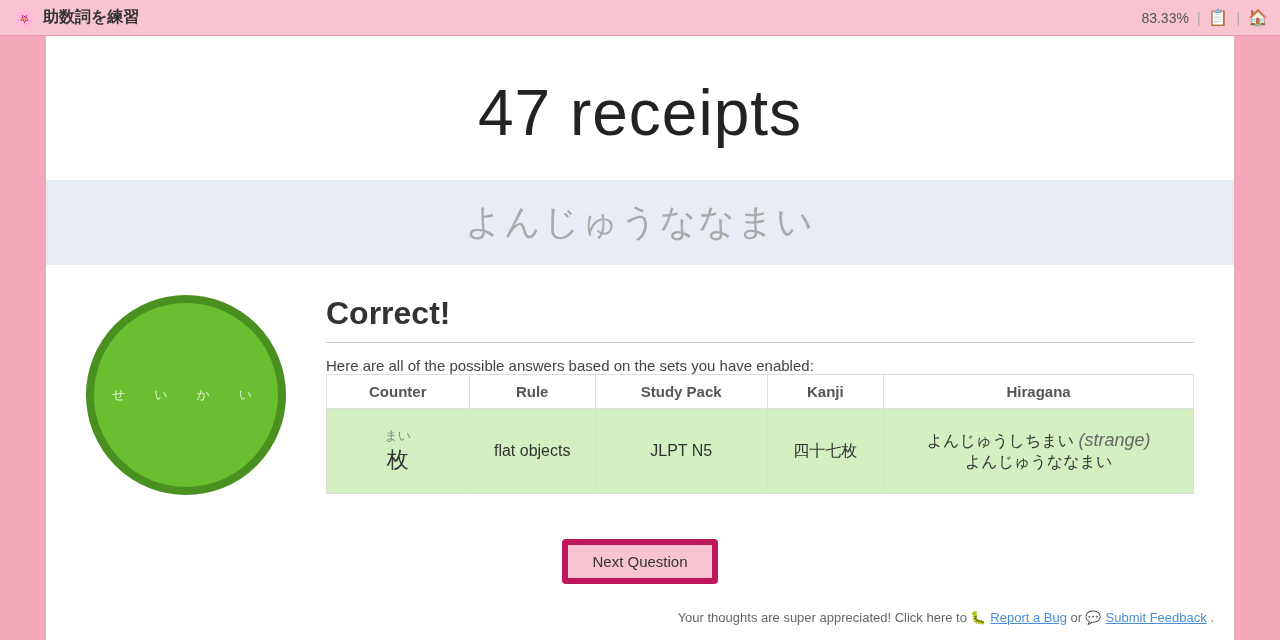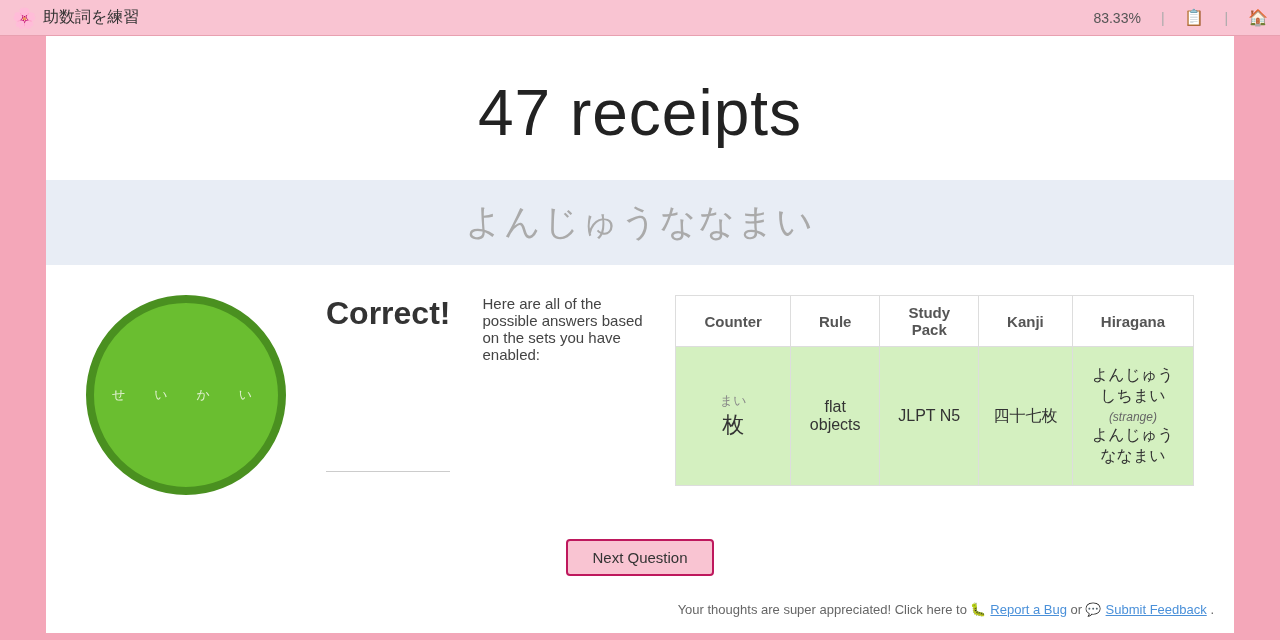--- a/index.html
+++ b/index.html
@@ -24,26 +24,26 @@
       padding: 0 12px;
     }
     #topbar-left {
       display: flex;
       align-items: center;
       gap: 6px;
     }
     #topbar-title {
       font-size: 16px;
       color: #333;
-      font-weight: 400;
+      font-weight: 700;
     }
     #topbar-right {
       display: flex;
       align-items: center;
-      gap: 20px;
+      gap: 8px;
       font-size: 14px;
       color: #555;
     }
     #topbar-right .separator {
       color: #aaa;
     }
     .topbar-icon-btn {
       cursor: pointer;
       font-size: 16px;
       color: #555;
@@ -117,22 +117,21 @@
       font-size: 52px;
       color: #1a4a00;
       font-weight: bold;
       letter-spacing: 4px;
     }
 
     
     #result-panel {
       flex: 1;
       display: flex;
-      flex-direction: row;
-      gap: 32px;
+      flex-direction: column;
     }
     #correct-heading {
       font-size: 32px;
       color: #333;
       font-weight: 700;
       border-bottom: 1px solid #ccc;
       padding-bottom: 10px;
       margin-bottom: 14px;
     }
     #result-description {
@@ -161,41 +160,41 @@
       border: 1px solid #ddd;
       background: #d4f0c0;
       color: #333;
       font-size: 16px;
     }
     #answers-table td.counter-cell {
       font-size: 22px;
     }
     .strange-label {
       font-style: italic;
-      font-size: 12px;
+      font-size: 18px;
       color: #666;
     }
     .hiragana-main {
       display: block;
       font-size: 16px;
     }
     .hiragana-alt {
       display: block;
       font-size: 16px;
     }
 
     
     #next-btn-area {
       display: flex;
       justify-content: center;
       padding: 24px 0 16px;
     }
     #next-btn {
       background: #f9c4d2;
-      border: 2px solid #be185d;
+      border: 6px solid #be185d;
       border-radius: 4px;
       padding: 8px 24px;
       font-size: 15px;
       color: #333;
       cursor: pointer;
     }
 
     
     #footer {
       text-align: right;

